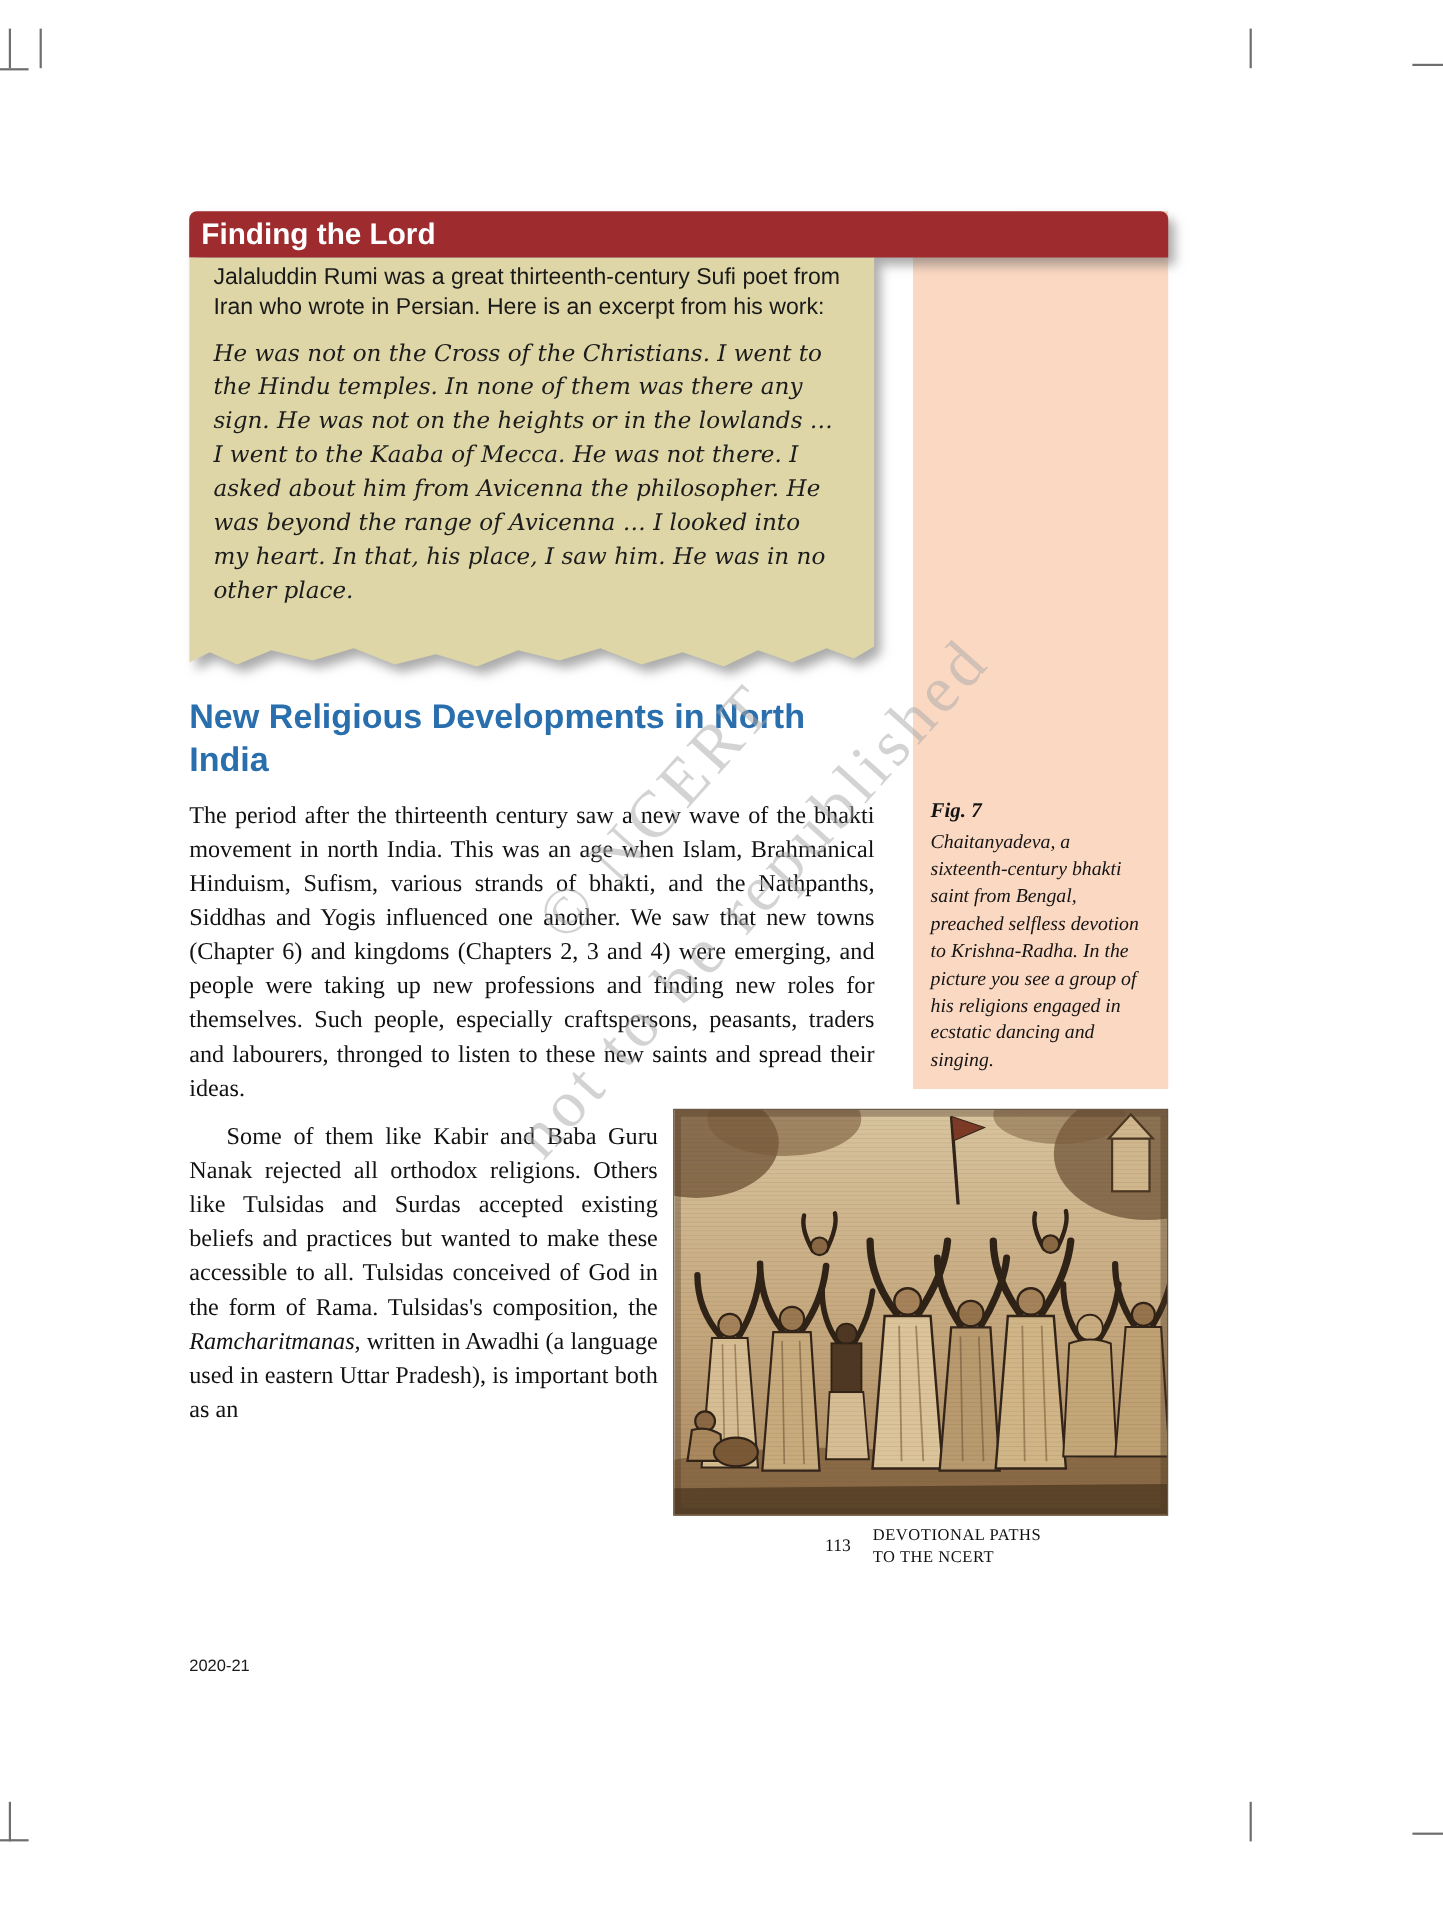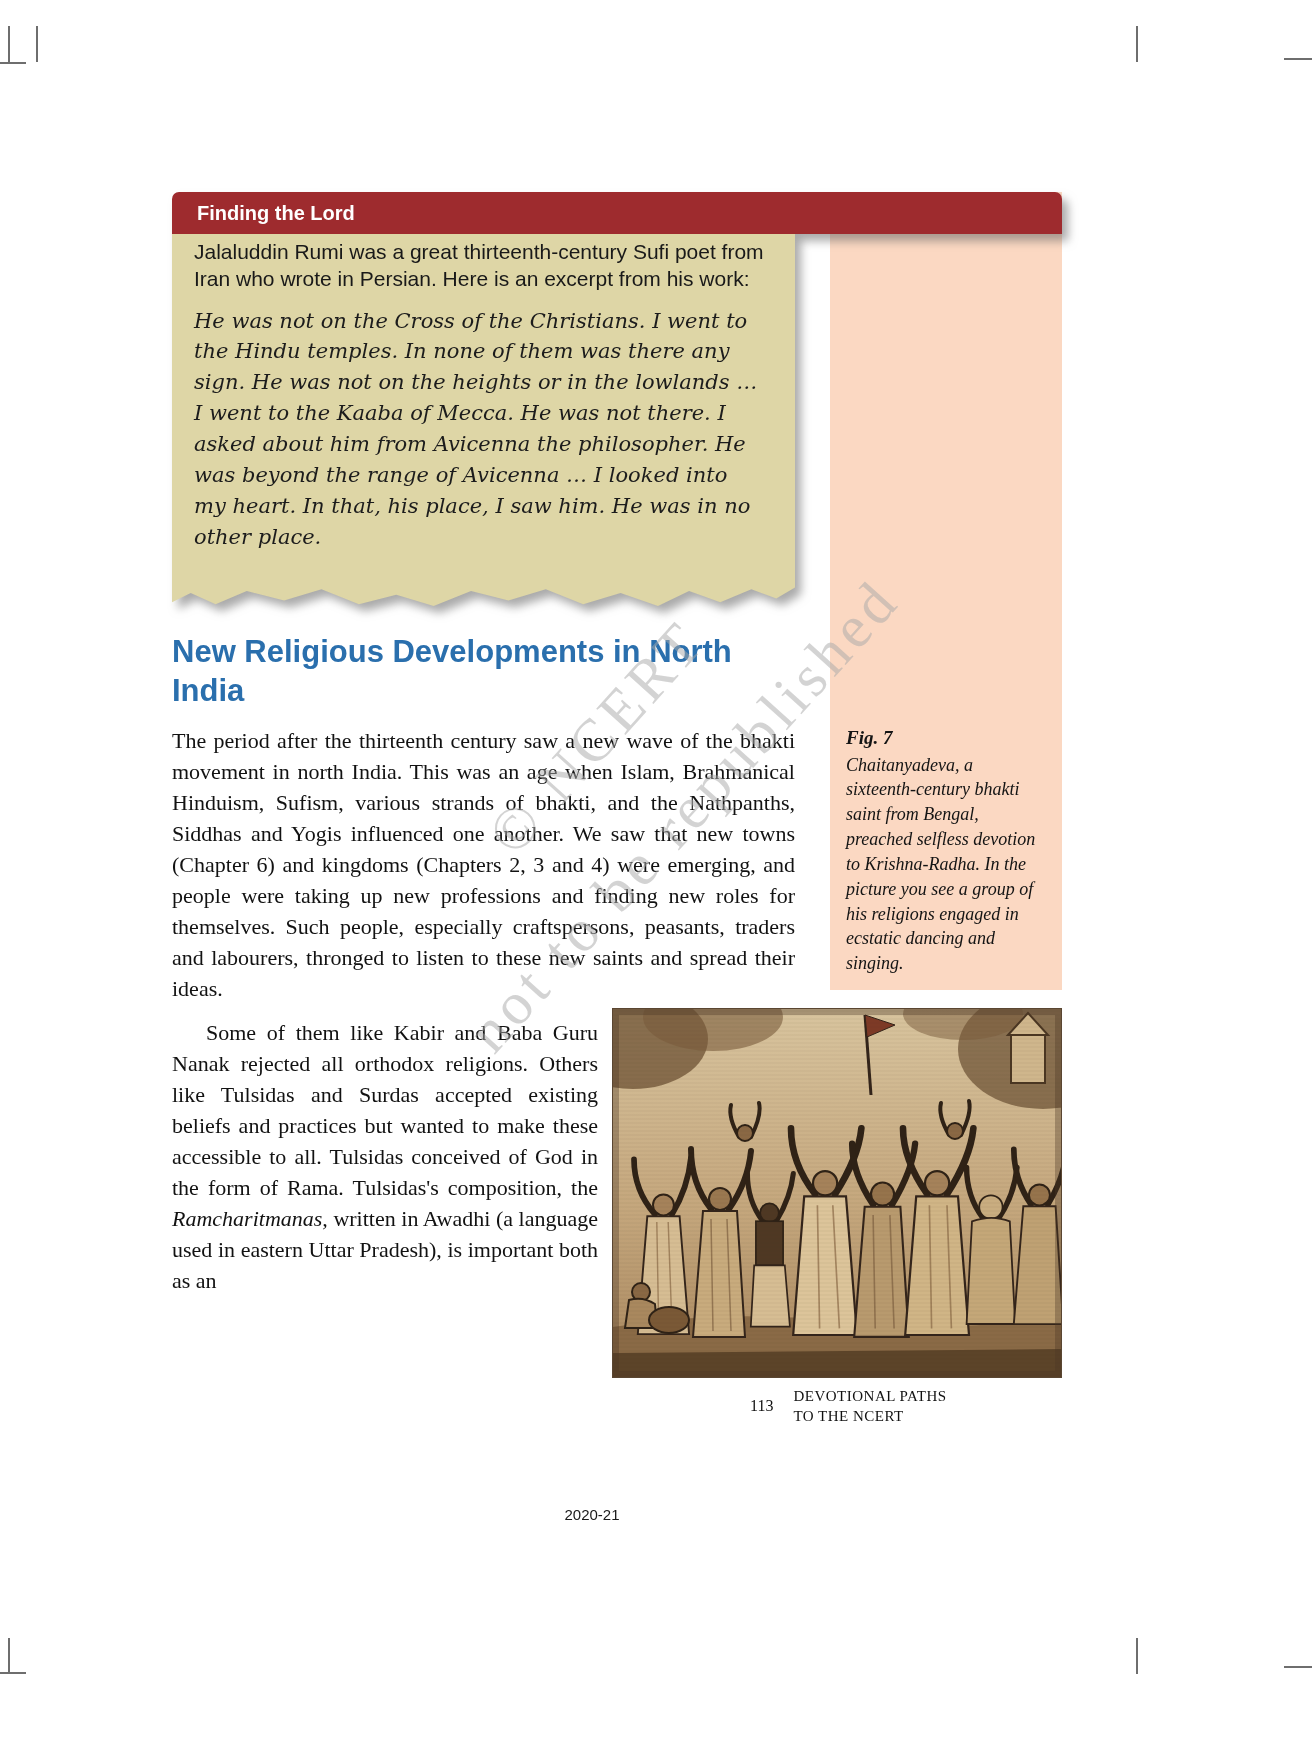--- a/index.html
+++ b/index.html
@@ -25,22 +25,22 @@
   .figure-float{float:right;clear:right;width:450px;margin-left:14px;margin-top:18px;}
   .figure-image svg{display:block;border:1px solid #5a4632;}
   .caption-row{display:flex;align-items:center;margin-top:8px;padding-left:138px;}
   .page-number{font-family:"Liberation Serif",serif;font-size:16px;color:#111;}
   .running-footer{margin-left:20px;font-family:"Liberation Serif",serif;font-size:15px;
                   letter-spacing:0.5px;line-height:1.35;color:#111;}
 
   
   .rumi-wrap{filter:drop-shadow(6px 7px 5px rgba(100,100,100,0.55));}
   .rumi-banner{height:42px;background:#9e2b2e;border-radius:7px 7px 0 0;color:#ffffff;
-               font-family:"Liberation Sans",sans-serif;font-weight:bold;font-size:20px;
-               line-height:42px;padding-left:25px;}
+               font-family:"Liberation Sans",sans-serif;font-weight:bold;font-size:27px;
+               line-height:42px;padding-left:11px;}
   .rumi-panel{background:#ded6a6;height:372px;box-sizing:border-box;padding:4px 26px 0 22px;
               overflow:hidden;
               clip-path:polygon(0 0,100% 0,100% 95%,97% 98%,93% 95.5%,88% 99%,83% 96%,78% 100%,
                 72% 96.5%,66% 99.5%,60% 95.5%,54% 98.5%,48% 96%,42% 100%,36% 97%,30% 99.5%,
                 24% 95.5%,18% 98.5%,12% 96%,7% 99.5%,3% 96.5%,0 99%);}
   .rumi-intro{font-family:"Liberation Sans",sans-serif;font-size:21px;line-height:1.3;color:#191919;}
   .rumi-quote{margin:13px 6px 0 0;font-family:"DejaVu Serif",serif;font-style:italic;
               font-size:21px;line-height:1.47;color:#1c1c1c;}
 
   
@@ -51,21 +51,21 @@
   .para1{margin-top:15px;}
   .para2{margin-top:13px;text-indent:34px;}
   .italic{font-style:italic;}
 
   
   .watermark{position:absolute;left:280px;top:660px;width:720px;text-align:center;
              transform:rotate(-48deg);font-family:"Liberation Serif",serif;font-size:60px;
              letter-spacing:5px;color:#a9a9a9;opacity:0.5;line-height:1.95;
              pointer-events:none;z-index:3;}
 
-  .footer-year{position:absolute;left:172px;top:1506px;width:840px;text-align:center;
+  .footer-year{position:absolute;left:172px;top:1506px;width:840px;text-align:left;
                font-family:"Liberation Sans",sans-serif;font-size:15px;color:#1a1a1a;z-index:1;}
 </style>
 </head>
 <body>
 
 <div class="page">
 
   <div class="crop" style="left:8px;top:26px;width:2px;height:36px;"></div>
   <div class="crop" style="left:36px;top:26px;width:2px;height:36px;"></div>
   <div class="crop" style="left:0;top:62px;width:26px;height:2px;"></div>

